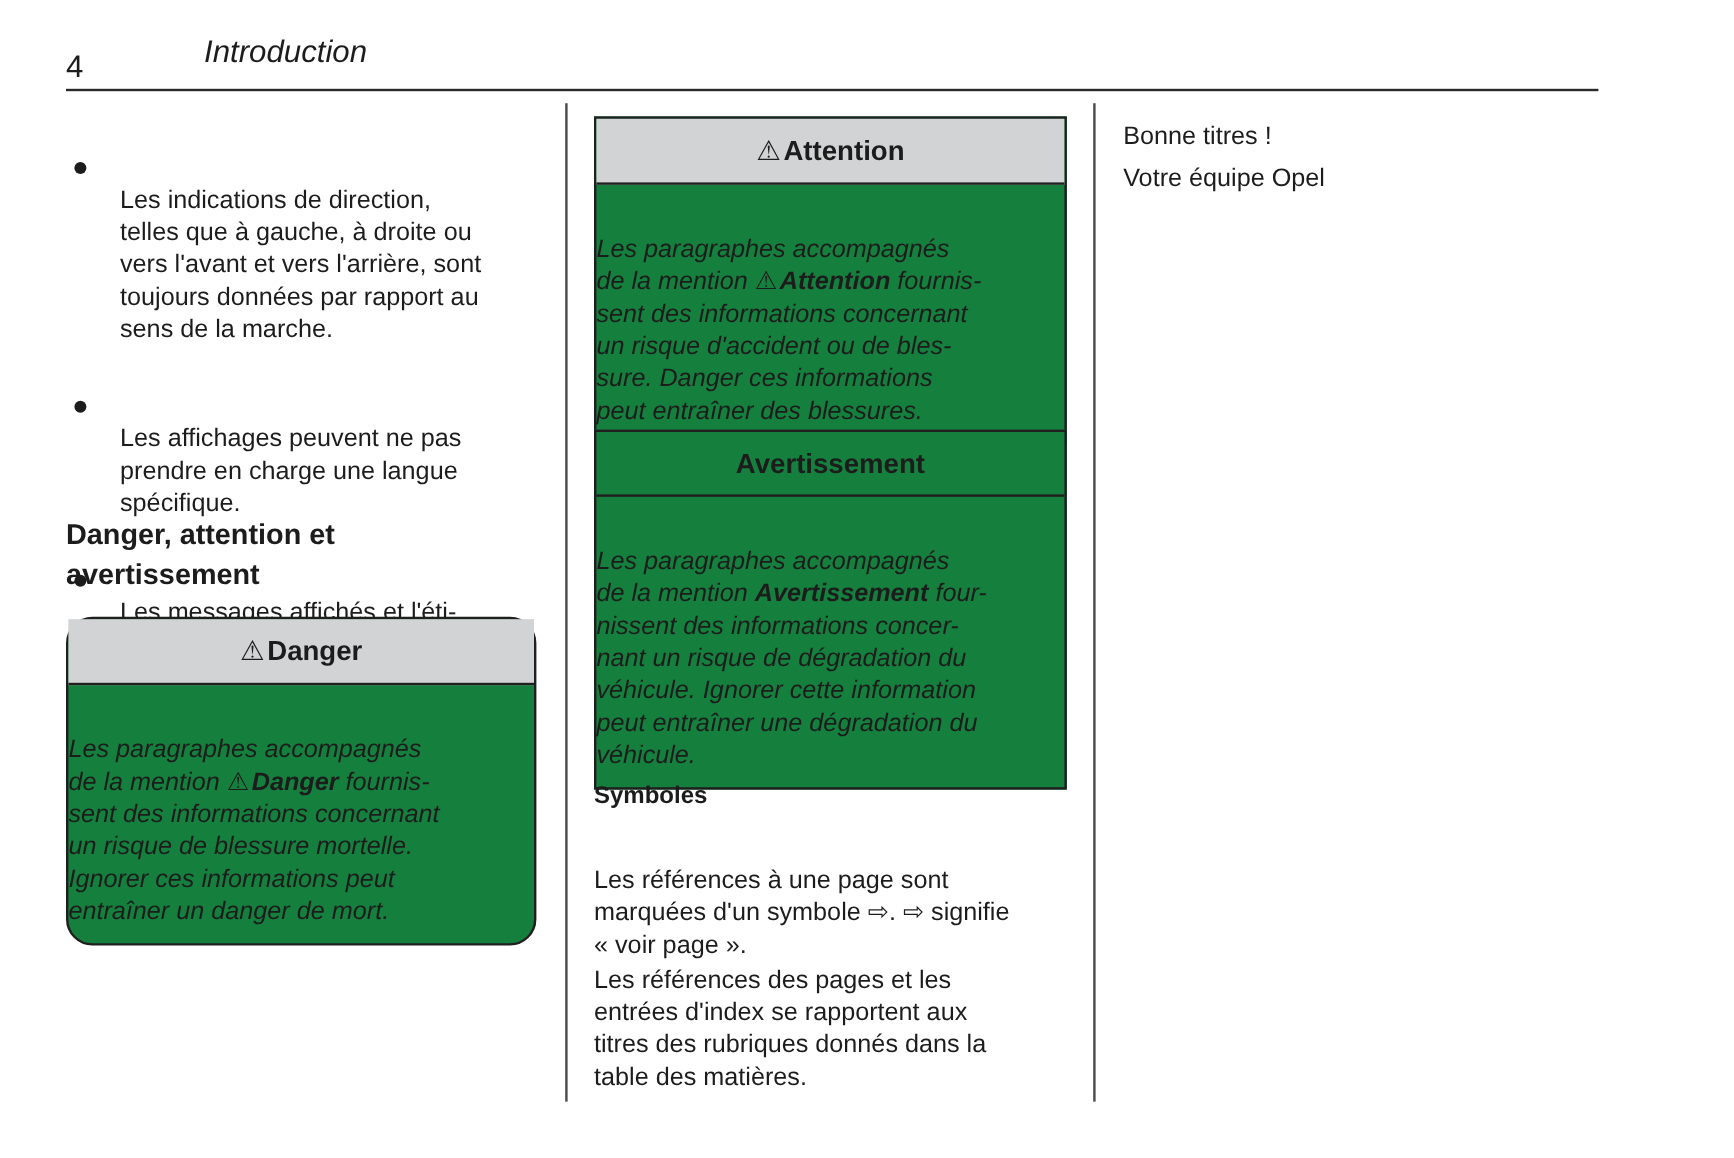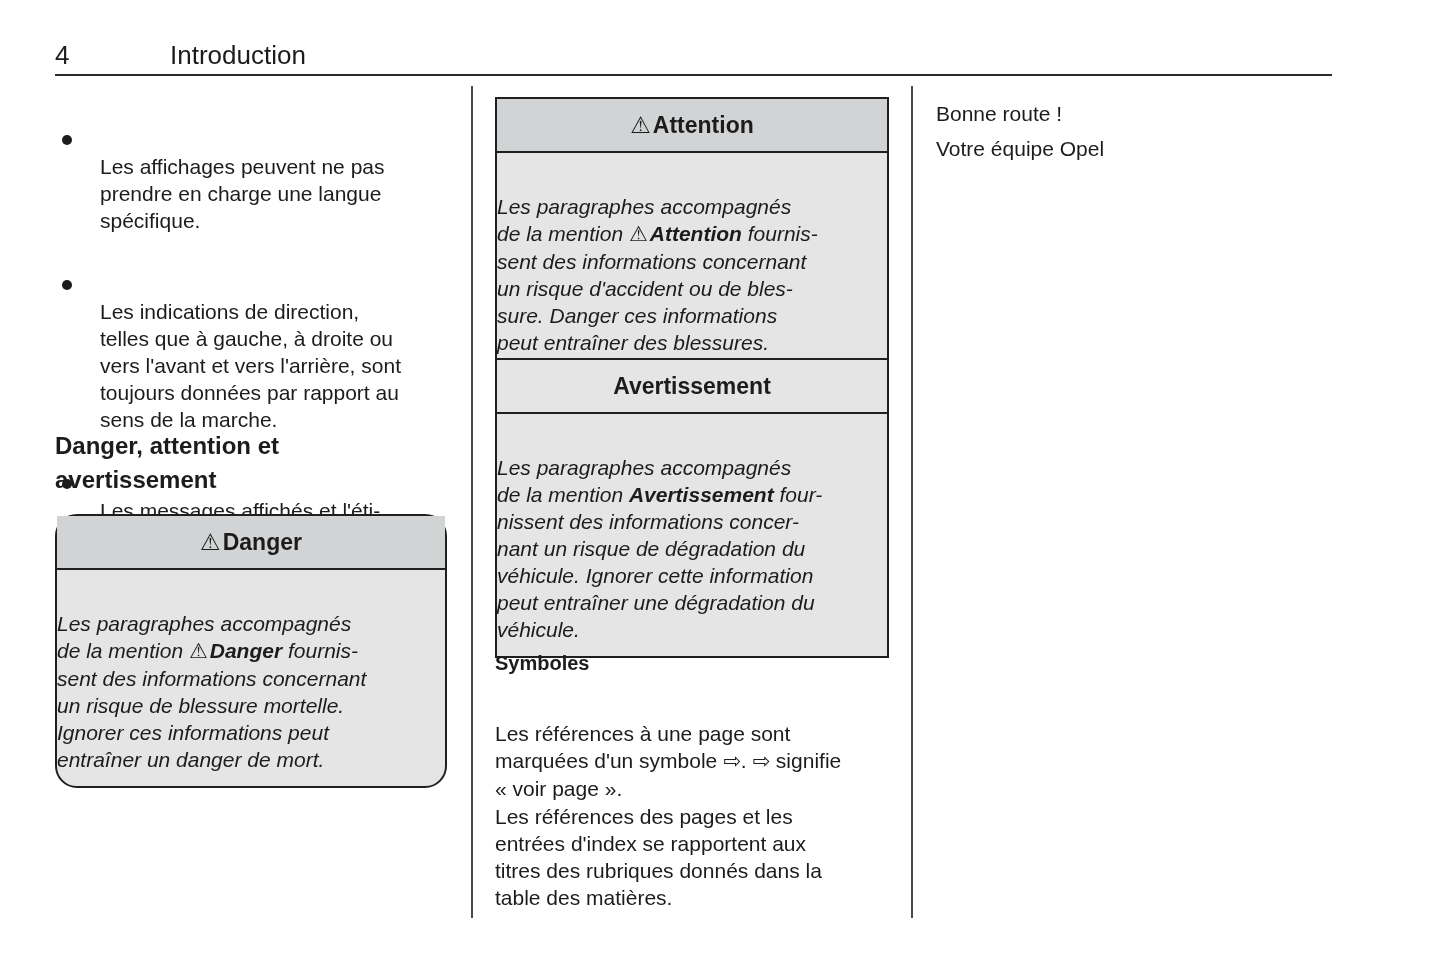--- a/index.html
+++ b/index.html
@@ -8,21 +8,21 @@
     position: relative;
     background: #ffffff;
     color: #1c1c1c;
     font-family: "Liberation Sans", "DejaVu Sans", sans-serif;
     overflow: hidden;
   }
   .abs { position: absolute; }
 
   
   .page-number { left: 55px; top: 40px; font-size: 26px; line-height: 30px; }
-  .page-title  { left: 170px; top: 40px; font-size: 26px; line-height: 30px; }
+  .page-title  { left: 170px; top: 28px; font-size: 26px; line-height: 30px; font-style: italic; }
   .header-rule { left: 55px; top: 74px; width: 1277px; height: 2px; background: #2a2a2a; }
 
   
   .vrule { top: 86px; width: 2px; height: 832px; background: #4a4a4a; }
   .vrule-1 { left: 471px; }
   .vrule-2 { left: 911px; }
 
   
   .body-text { font-size: 21px; line-height: 27px; white-space: pre-line; }
   b { font-weight: bold; }
@@ -35,21 +35,21 @@
   .bullet-dot {
     position: absolute; left: 7px; top: 9px;
     width: 10px; height: 10px; border-radius: 50%; background: #1c1c1c;
   }
   .section-heading {
     left: 55px; top: 429px; width: 400px;
     font-size: 24px; line-height: 34px; font-weight: bold; white-space: pre-line;
   }
 
   
-  .warnbox { border: 2px solid #1f1f1f; background: #e5e5e5; }
+  .warnbox { border: 2px solid #1f1f1f; background: #15803d; }
   .warnbox-header {
     border-bottom: 2px solid #1f1f1f;
     text-align: center; font-weight: bold;
     font-size: 23px; line-height: 28px; padding: 12px 0;
   }
   .warnbox-header.gray { background: #d2d3d4; }
   .warnbox-body { padding: 13px 0; font-style: italic; }
 
   .danger-box    { left: 55px;  top: 514px; width: 392px; border-radius: 22px; }
   .attention-box { left: 495px; top: 97px;  width: 394px; }
@@ -72,30 +72,30 @@
 
 <div class="abs page-number">4</div>
 <div class="abs page-title">Introduction</div>
 <div class="abs header-rule"></div>
 
 <div class="abs vrule vrule-1"></div>
 <div class="abs vrule vrule-2"></div>
 
 <div class="abs bullet-list body-text">
   <div class="bullet-item">
-    <span class="bullet-dot"></span><span>Les affichages peuvent ne pas
-prendre en charge une langue
-spécifique.</span><b></b><span></span>
-  </div>
-  <div class="bullet-item">
     <span class="bullet-dot"></span><span>Les indications de direction,
 telles que à gauche, à droite ou
 vers l'avant et vers l'arrière, sont
 toujours données par rapport au
 sens de la marche.</span><b></b><span></span>
+  </div>
+  <div class="bullet-item">
+    <span class="bullet-dot"></span><span>Les affichages peuvent ne pas
+prendre en charge une langue
+spécifique.</span><b></b><span></span>
   </div>
   <div class="bullet-item">
     <span class="bullet-dot"></span><span>Les messages affichés et l'éti-
 quetage intérieur sont écrits en
 caractères </span><b>gras</b><span>.</span>
   </div>
 </div>
 
 <h2 class="abs section-heading">Danger, attention et
 avertissement</h2>
@@ -147,14 +147,14 @@
 <p class="abs symbols-p1 body-text">
   <span>Les références à une page sont
 marquées d'un symbole </span><span class="arrow">⇨</span><span>. </span><span class="arrow">⇨</span><span> signifie
 « voir page ».</span>
 </p>
 <p class="abs symbols-p2 body-text">Les références des pages et les
 entrées d'index se rapportent aux
 titres des rubriques donnés dans la
 table des matières.</p>
 
-<p class="abs closing-line1 body-text">Bonne route !</p>
+<p class="abs closing-line1 body-text">Bonne titres !</p>
 <p class="abs closing-line2 body-text">Votre équipe Opel</p>
 
 </body></html>

